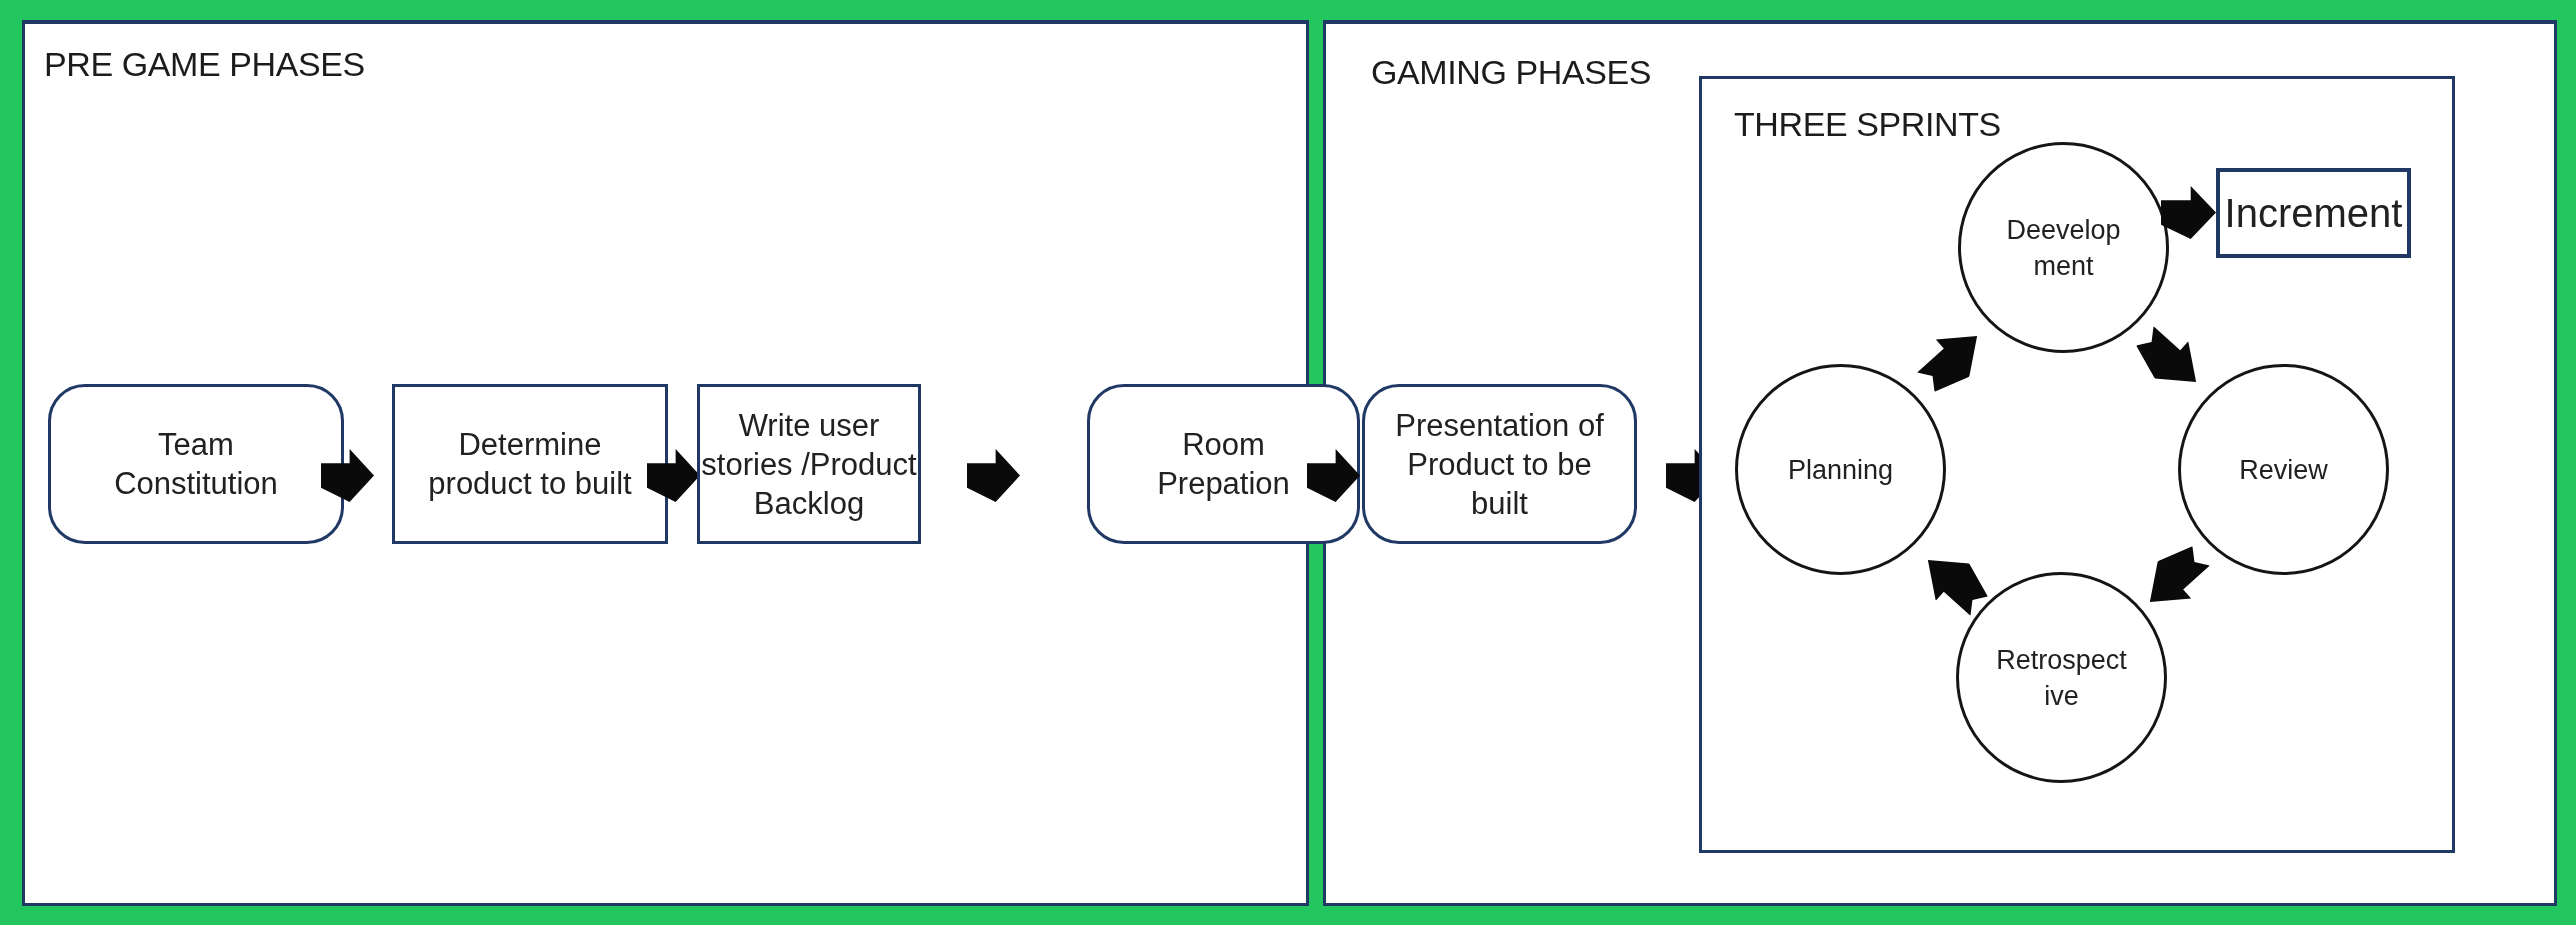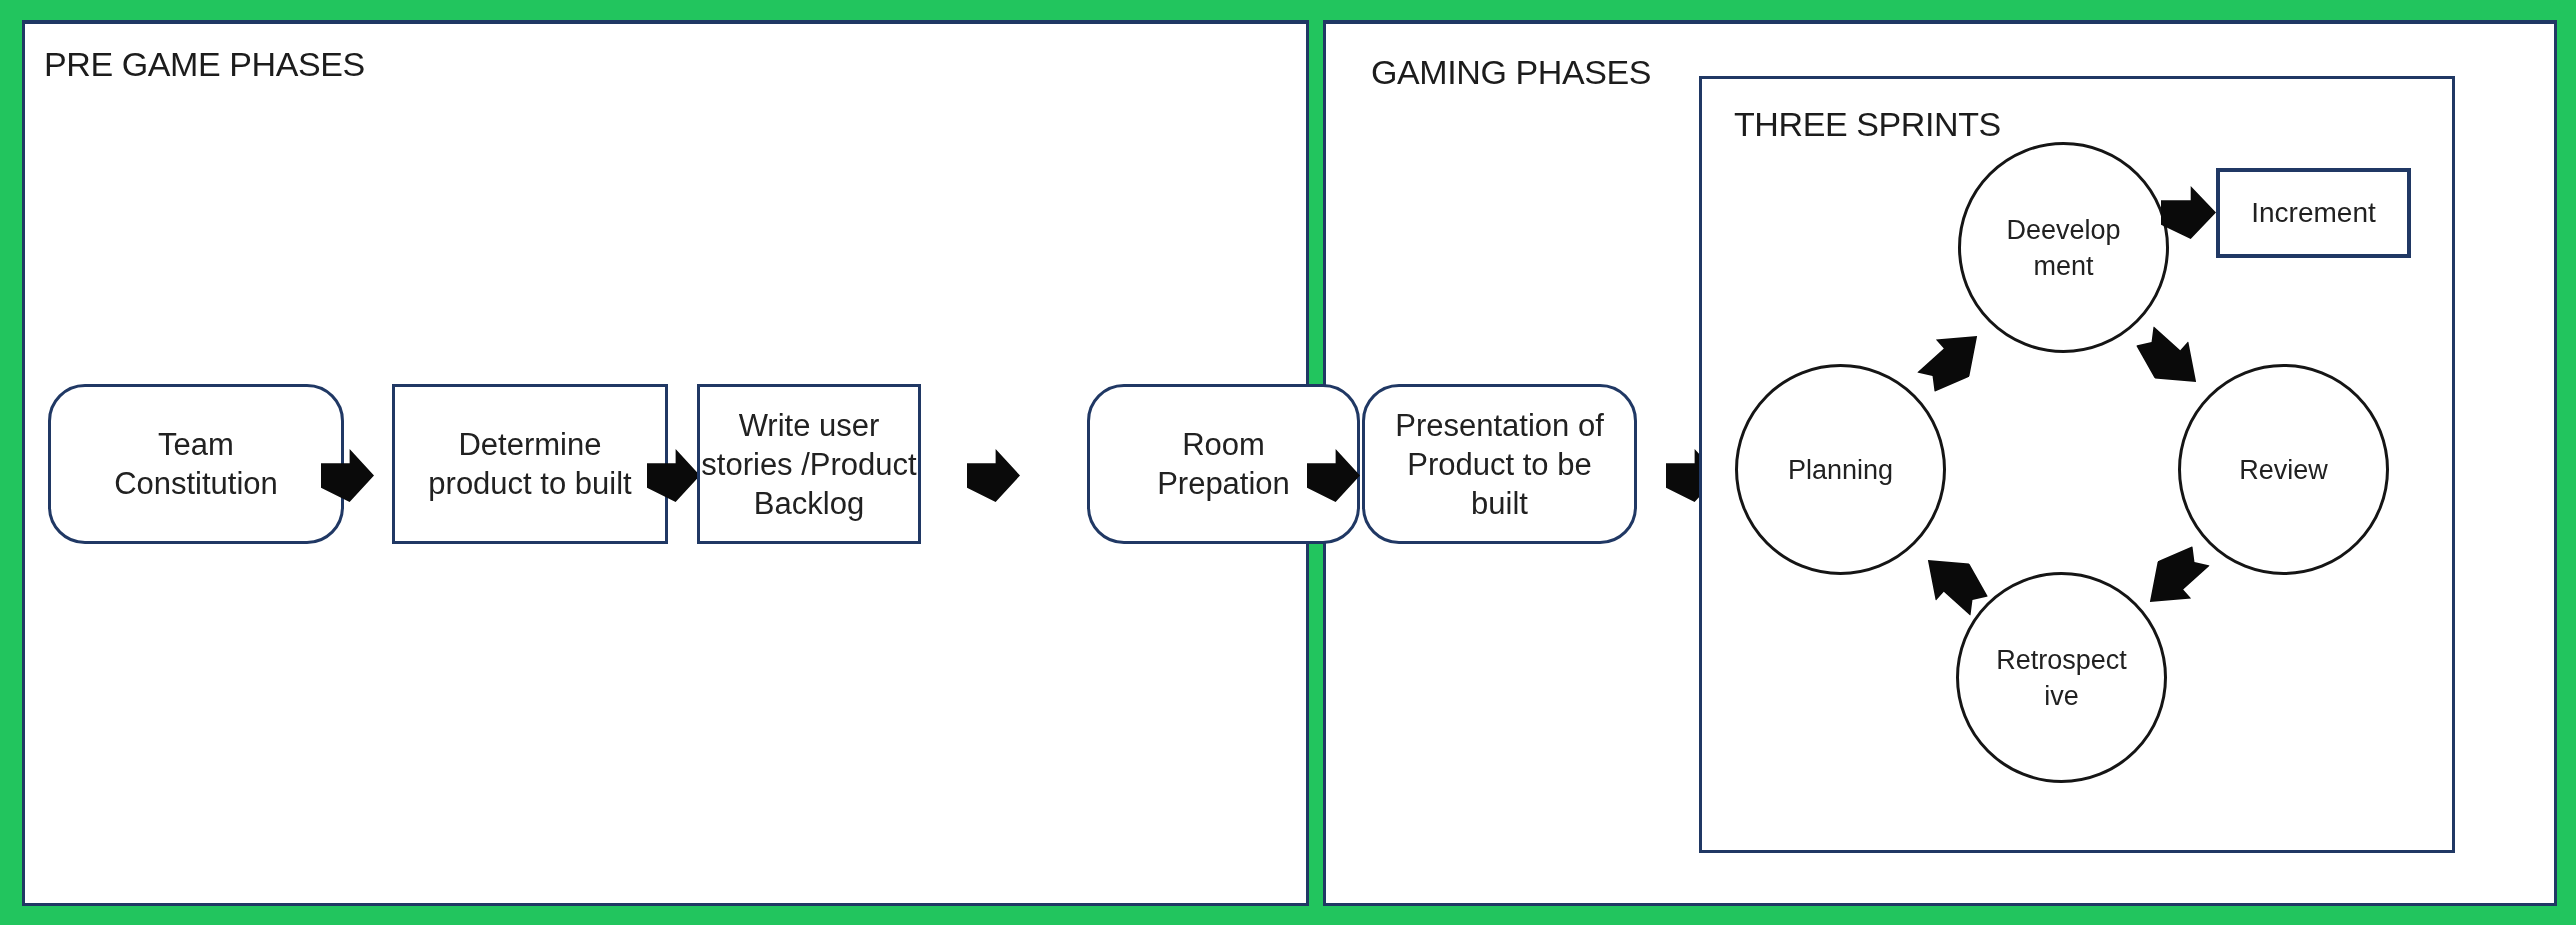--- a/index.html
+++ b/index.html
@@ -13,21 +13,21 @@
   .rounded{border-radius:37px;}
   .harrow{position:absolute;background:#0a0a0a;width:53px;height:53px;top:449px;
           clip-path:polygon(0% 27%,54% 27%,54% 0%,100% 50%,54% 100%,0% 73%);}
   .sprintbox{position:absolute;left:1699px;top:76px;width:756px;height:777px;
              border:3.2px solid #203864;background:#ffffff;box-sizing:border-box;}
   .circle{position:absolute;width:211px;height:211px;border:3.2px solid #151515;border-radius:50%;
           background:#ffffff;box-sizing:border-box;display:flex;align-items:center;justify-content:center;
           text-align:center;font-size:27px;line-height:36px;white-space:pre-line;}
   .increment{position:absolute;left:2216px;top:168px;width:195px;height:90px;border:4.8px solid #203864;
              background:#ffffff;box-sizing:border-box;display:flex;align-items:center;justify-content:center;
-             font-size:28px;text-align:right;}
+             font-size:40px;text-align:right;}
   .cyc-arrow{position:absolute;background:#0a0a0a;width:69px;height:50px;
              clip-path:polygon(0% 24%,52% 24%,52% 0%,100% 50%,52% 100%,0% 76%,13% 50%);}
 </style>
 </head>
 <body>
 
 <div id="canvas">
 
   <div class="panel" style="left:22px;top:20px;width:1287px;height:886px;"></div>
   <div class="panel-title" style="left:44px;top:45px;">PRE GAME PHASES</div>

